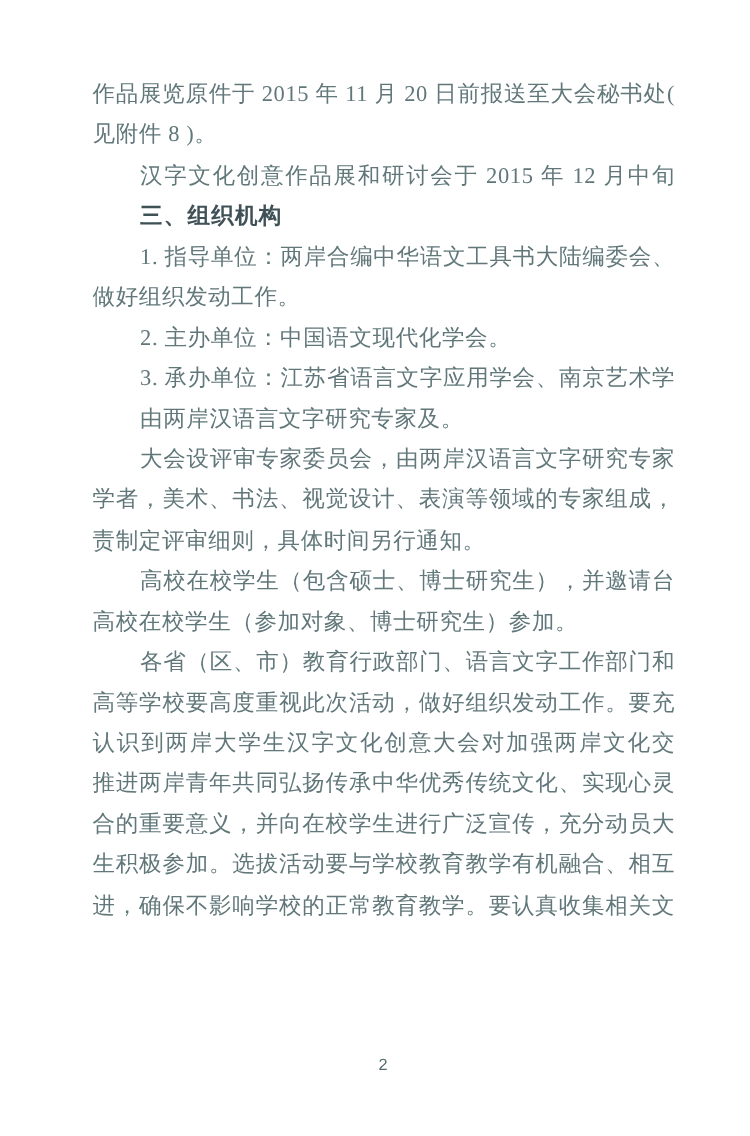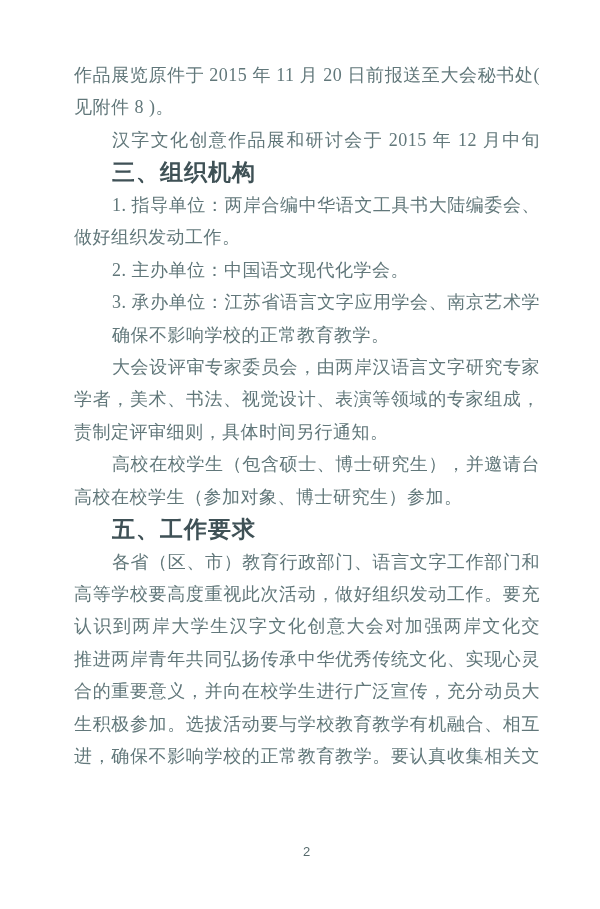--- a/index.html
+++ b/index.html
@@ -34,21 +34,21 @@
     text-indent: 38px;
   }
   .line.fill {
     white-space: normal;
     text-align: justify;
     text-align-last: justify;
   }
   .line.heading {
     font-family: "Liberation Sans", "DejaVu Sans", sans-serif;
     font-weight: bold;
-    font-size: 23px;
+    font-size: 18px;
     letter-spacing: 1px;
     color: var(--heading-color, #3f5156);
   }
   .page-number {
     position: absolute;
     left: 74px;
     width: 466px;
     top: 840px;
     height: 24px;
     line-height: 24px;
@@ -65,27 +65,26 @@
 <div class="page" style="--body-color: #61777a; --heading-color: #3f5156; --pagenum-color: #566a6c; background: rgb(255, 255, 255);">
   <div class="content">
       <div class="line fill">作品展览原件于 2015 年 11 月 20 日前报送至大会秘书处( 详</div>
       <div class="line">见附件 8 )。</div>
       <div class="line indent fill">汉字文化创意作品展和研讨会于 2015 年 12 月中旬在南</div>
       <div class="line heading indent">三、组织机构</div>
       <div class="line indent fill">1. 指导单位：两岸合编中华语文工具书大陆编委会、台</div>
       <div class="line">做好组织发动工作。</div>
       <div class="line indent">2. 主办单位：中国语文现代化学会。</div>
       <div class="line indent fill">3. 承办单位：江苏省语言文字应用学会、南京艺术学院。</div>
-      <div class="line indent">确保不影响学校的正常教育教学。</div>
+      <div class="line indent">由两岸汉语言文字研究专家及。</div>
       <div class="line indent fill">大会设评审专家委员会，由两岸汉语言文字研究专家及</div>
       <div class="line fill">学者，美术、书法、视觉设计、表演等领域的专家组成，负</div>
       <div class="line">责制定评审细则，具体时间另行通知。</div>
       <div class="line indent fill">高校在校学生（包含硕士、博士研究生），并邀请台湾</div>
       <div class="line">高校在校学生（参加对象、博士研究生）参加。</div>
-      <div class="line heading indent">五、工作要求</div>
       <div class="line indent fill">各省（区、市）教育行政部门、语言文字工作部门和各</div>
       <div class="line fill">高等学校要高度重视此次活动，做好组织发动工作。要充分</div>
       <div class="line fill">认识到两岸大学生汉字文化创意大会对加强两岸文化交流、</div>
       <div class="line fill">推进两岸青年共同弘扬传承中华优秀传统文化、实现心灵契</div>
       <div class="line fill">合的重要意义，并向在校学生进行广泛宣传，充分动员大学</div>
       <div class="line fill">生积极参加。选拔活动要与学校教育教学有机融合、相互促</div>
       <div class="line fill">进，确保不影响学校的正常教育教学。要认真收集相关文字、</div>
     </div>
   <div class="page-number">2</div>
 </div>

